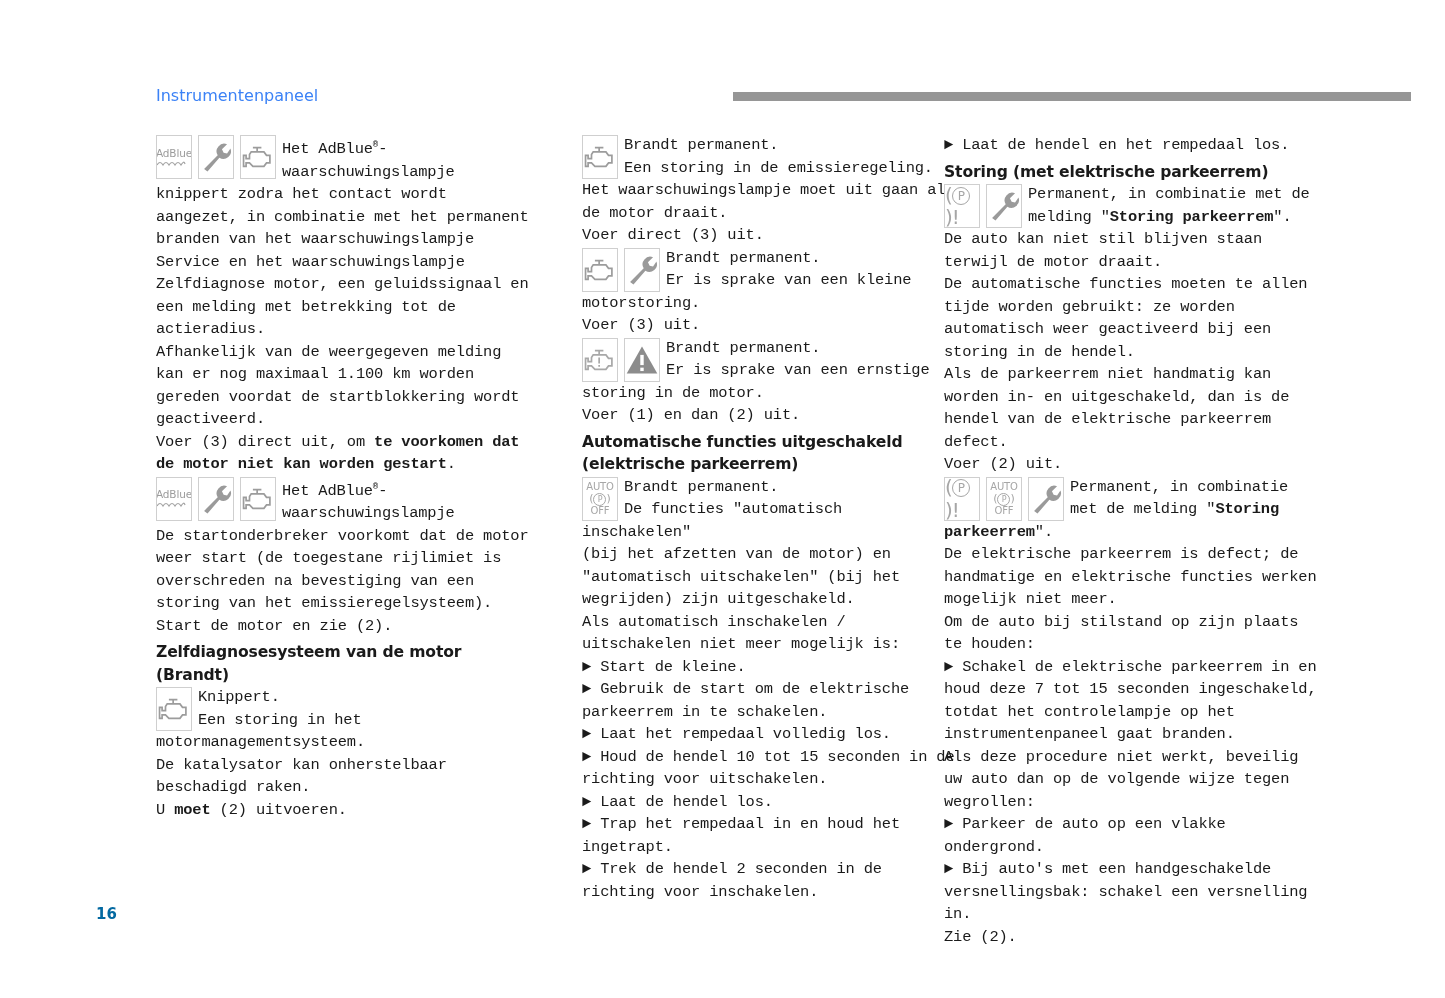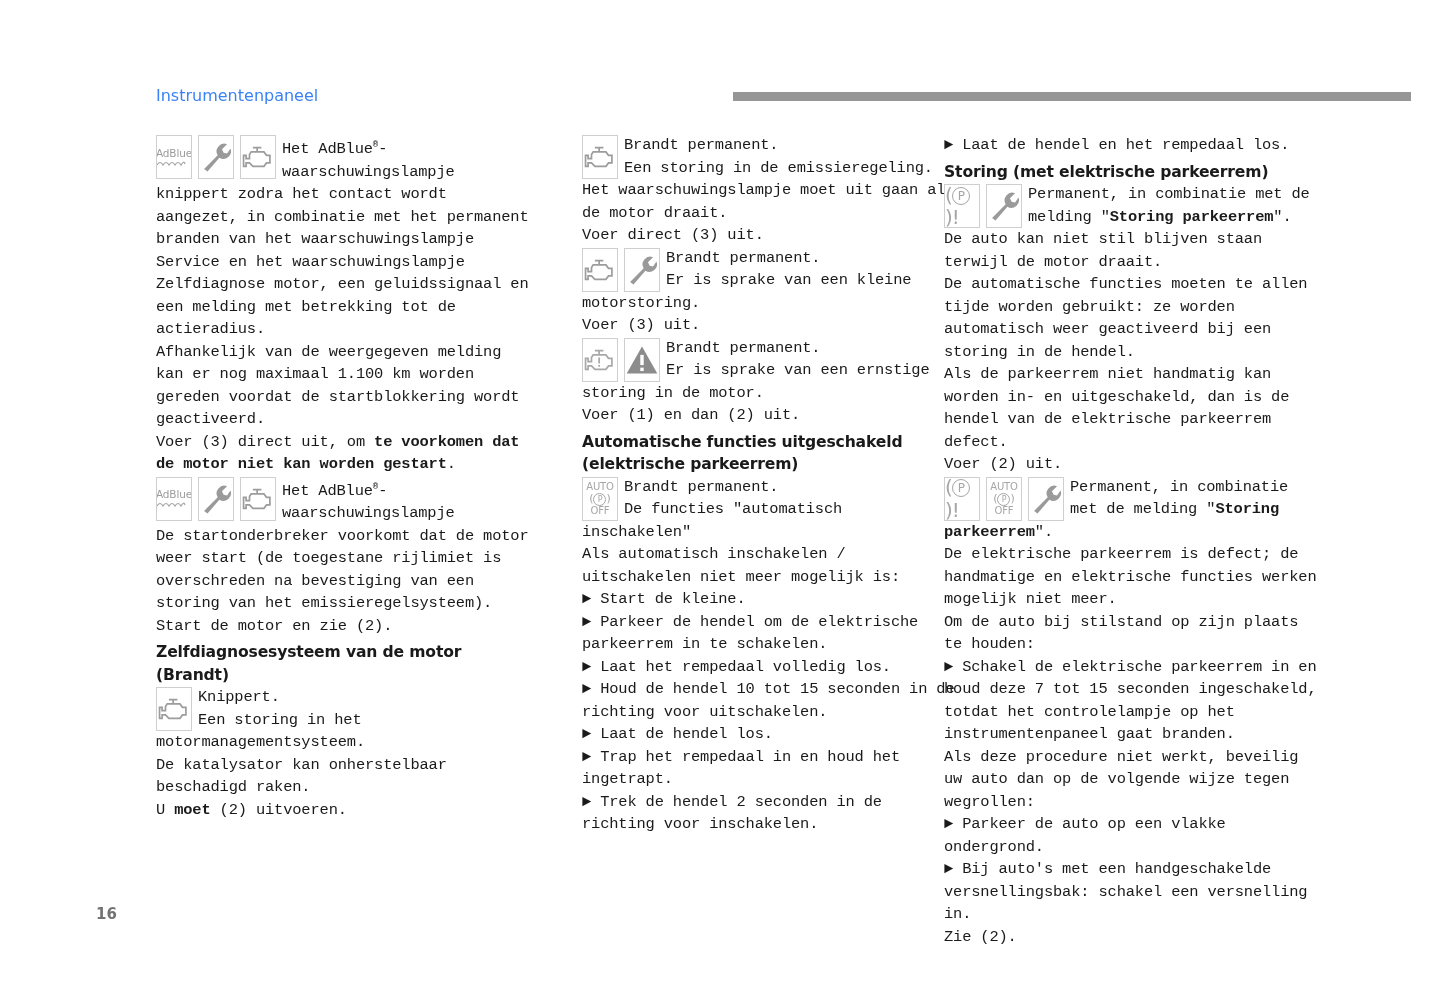--- a/index.html
+++ b/index.html
@@ -10,21 +10,21 @@
   .header-title {
     position: absolute; left: 156px; top: 86px;
     font-size: 16px; color: #3b82f6;
   }
   .header-bar {
     position: absolute; left: 733px; top: 92px; width: 678px; height: 9px;
     background: #969696;
   }
   .page-number {
     position: absolute; left: 96px; top: 905px;
-    font-size: 15px; font-weight: bold; color: #737373; text-align: center;
+    font-size: 15px; font-weight: bold; color: #0369a1; text-align: center;
   }
   .col {
     position: absolute; top: 134px; width: 375px;
     font-size: 15.4px; line-height: 22.5px;
     letter-spacing: -0.15px;
   }
   .col1 { left: 156px; }
   .col2 { left: 550px; margin-left: 32px; }
   .col3 { left: 944px; }
   .p { margin: 0; font-family: Liberation Mono, monospace; }
@@ -187,24 +187,25 @@
       <div class="ibox">
         <div>
           <div class="auto-txt">AUTO</div>
           <div class="auto-txt" style="font-size:11px;line-height:13px">(<span style="display:inline-block;width:11px;height:11px;border:1px solid #a6a6a6;border-radius:50%;font-size:8px;line-height:11px">P</span>)</div>
           <div class="auto-txt">OFF</div>
         </div>
       </div>
     </div>
     <p class="p"><span>Brandt permanent.</span><br><span>De functies "automatisch inschakelen"</span></p>
     <div class="clear"></div>
+    <p class="p">(bij het afzetten van de motor) en "automatisch uitschakelen" (bij het wegrijden) zijn uitgeschakeld.</p>
   </div>
   <p class="p">Als automatisch inschakelen / uitschakelen niet meer mogelijk is:</p>
   <p class="p bullet">Start de kleine.</p>
-  <p class="p bullet">Parkeer de hendel om de elektrische parkeerrem in te schakelen.</p>
+  <p class="p bullet">Gebruik de start om de elektrische parkeerrem in te schakelen.</p>
   <p class="p bullet">Laat het rempedaal volledig los.</p>
   <p class="p bullet">Houd de hendel 10 tot 15 seconden in de richting voor uitschakelen.</p>
   <p class="p bullet">Laat de hendel los.</p>
   <p class="p bullet">Trap het rempedaal in en houd het ingetrapt.</p>
   <p class="p bullet">Trek de hendel 2 seconden in de richting voor inschakelen.</p>
 </div>
 
 <div class="col col3">
   <p class="p bullet">Laat de hendel en het rempedaal los.</p>
   <p class="h">Storing (met elektrische parkeerrem)</p>

